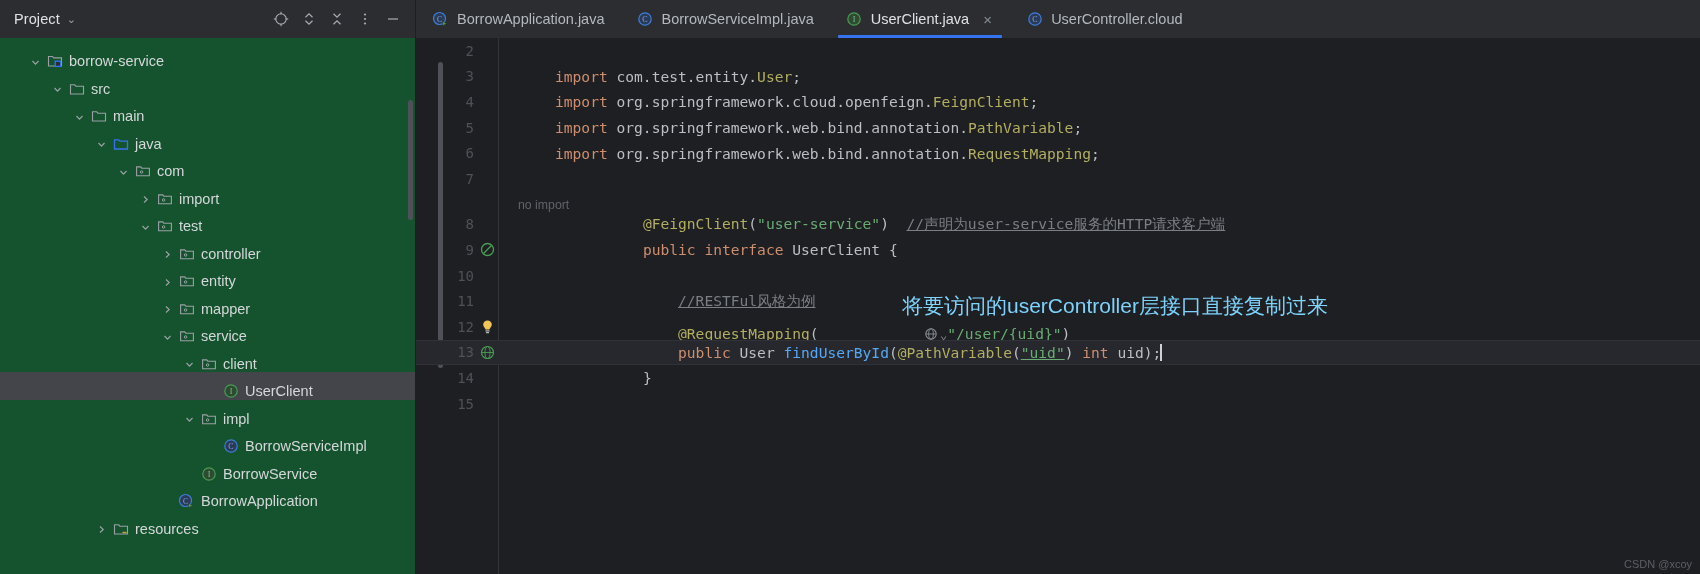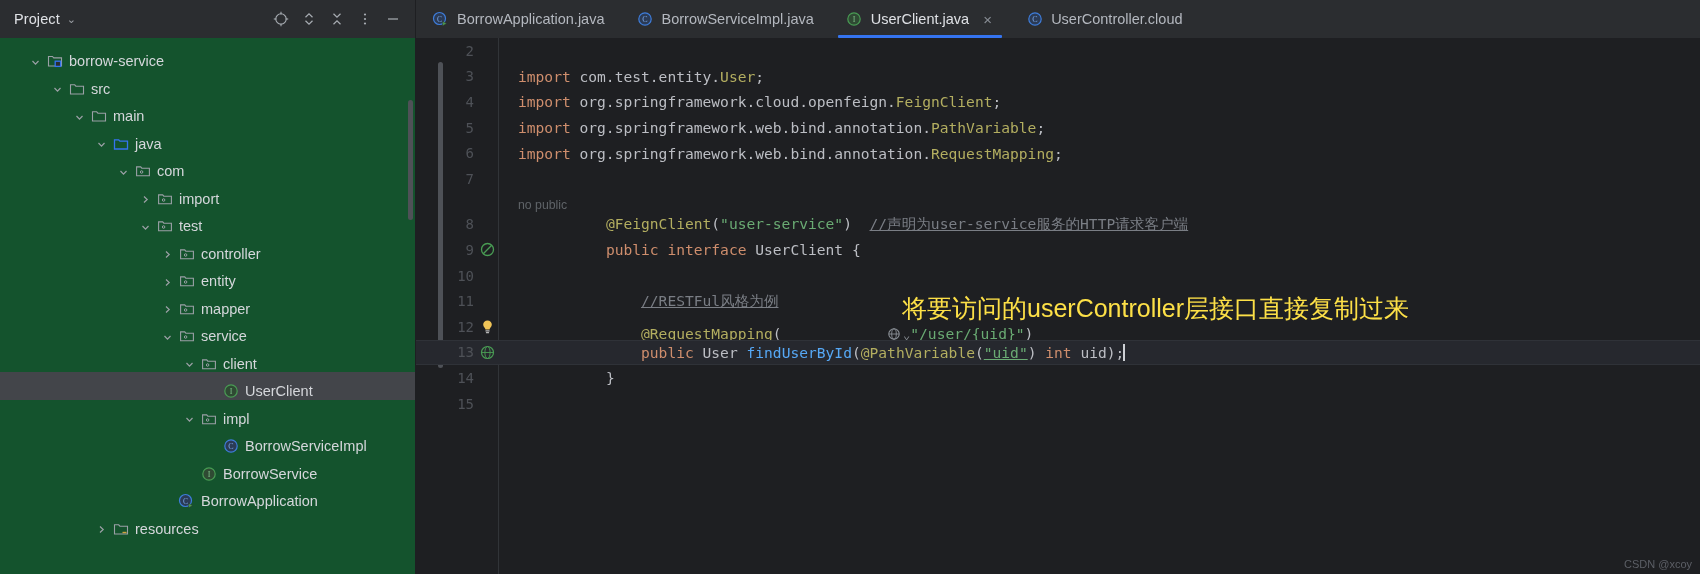--- a/index.html
+++ b/index.html
@@ -113,21 +113,21 @@
     content:""; position:absolute; left:0; right:0; bottom:0; height:1px; background:#2f3238;
   }
   .lnum {
     width: 60px; flex: 0 0 60px; text-align: right; color: #4e5157;
     font-size: 14px; padding-right: 2px;
   }
   .gutter-icon {
     width: 22px; flex: 0 0 22px; display: flex; align-items: center; justify-content: center;
   }
   .code {
-    padding-left: 20px; color: #bcbec4;
+    padding-left: 20px; color: #bcbec4; margin-left: 37px;
   }
   .inlay {
     position: relative; height: 20px; display: flex; align-items: flex-end;
   }
   .inlay .txt {
     margin-left: 102px; color: #5f6368; font-size: 12.3px;
     font-family: "Liberation Sans", sans-serif;
   }
   
   .kw { color: #cf8e6d; }
@@ -137,21 +137,21 @@
   .cmt { color: #7a7e85; text-decoration: underline; }
   .typ { color: #bcbec4; }
   .mth { color: #56a8f5; }
   .pln { color: #bcbec4; }
   .cursor {
     display: inline-block; width: 1.5px; height: 17px; background: #cdd0d5;
     vertical-align: -3px; margin-left: -1px;
   }
 
   .note-red {
-    position: absolute; color: #fde047; font-size: 25px;
+    position: absolute; color: #7dd3fc; font-size: 21px;
     font-family: "Liberation Sans", sans-serif; white-space: nowrap;
     left: 902px; top: 292px;
   }
   .watermark {
     position: absolute; right: 8px; bottom: 4px;
     color: #5c5f66; font-size: 11px;
     font-family: "Liberation Sans", sans-serif;
   }
   .bulb { display:flex; align-items:center; justify-content:center; }
 </style>
@@ -535,21 +535,21 @@
         <span class="code"><span class="kw">import </span><span class="pln">org.springframework.web.bind.annotation.</span><span class="ann">RequestMapping</span><span class="pln">;</span></span>
       </div>
 
       <div class="line">
         <span class="lnum">7</span>
         <span class="gutter-icon"></span>
         <span class="code"></span>
       </div>
 
       <div class="inlay">
-        <span class="txt">no public</span>
+        <span class="txt">no import</span>
       </div>
 
       <div class="line">
         <span class="lnum">8</span>
         <span class="gutter-icon"></span>
         <span class="code">
           <span class="ann">@FeignClient</span><span class="pln">(</span><span class="str">"user-service"</span><span class="pln">)</span><span class="pln">  </span><span class="cmt">//声明为user-service服务的HTTP请求客户端</span>
         </span>
       </div>
 

